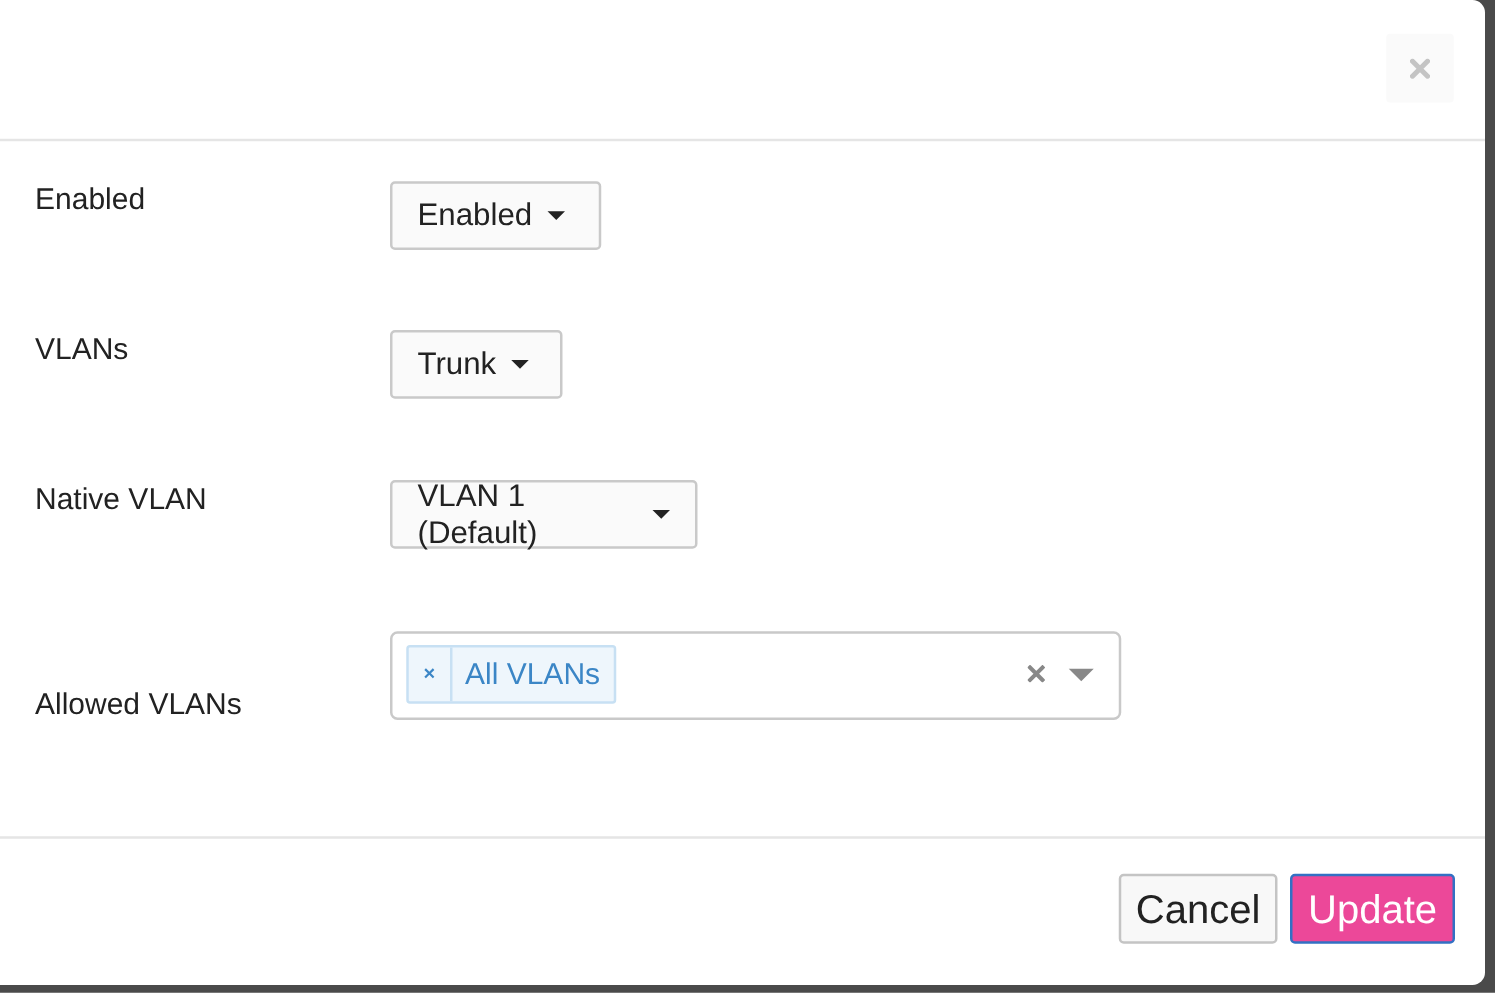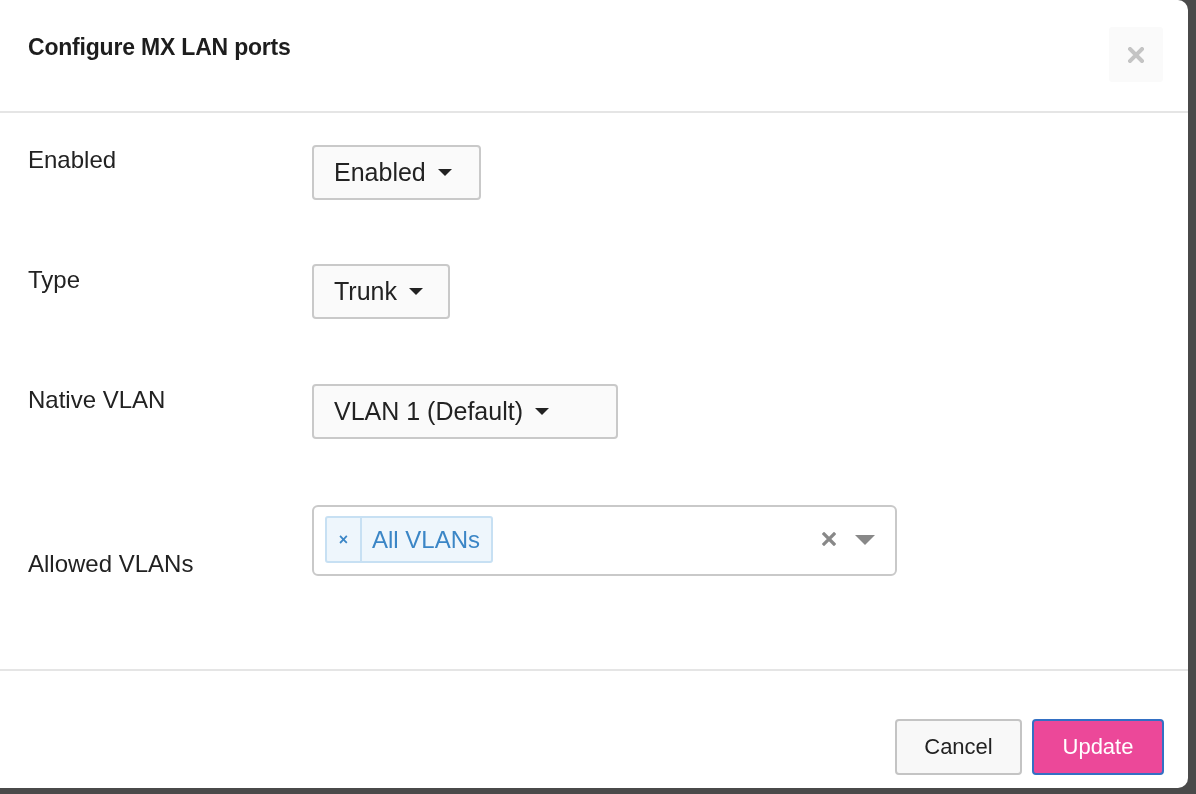--- a/index.html
+++ b/index.html
@@ -72,58 +72,57 @@
     .ms-arrow {
       position: absolute; left: 541px; top: 28px; width: 0; height: 0;
       border-left: 10px solid transparent; border-right: 10px solid transparent;
       border-top: 10px solid #888; cursor: pointer;
     }
     .modal-footer {
       position: absolute; left: 0; top: 669px; width: 100%; height: 119px;
       border-top: 2px solid #e5e5e5;
     }
     .btn {
-      position: absolute; top: 48px; height: 56px;
-      border-radius: 4px; font-size: 22px;
+      position: absolute; top: 28px; height: 56px;
+      border-radius: 4px; font-size: 32px;
       display: flex; align-items: center; justify-content: center; cursor: pointer;
     }
     .btn-cancel {
       left: 895px; width: 127px; background: #f8f8f8; border: 2px solid #c4c4c4; color: #222;
     }
     .btn-update {
       left: 1032px; width: 132px; background: #ec4899; border: 2px solid #3370c4; color: #fff;
     }
   </style>
 </head>
 <body>
 
 <div class="modal">
   <div class="modal-header">
-    <div class="modal-title">Configure MX LAN ports</div>
     <div class="close-btn">
       <svg viewBox="0 0 16 16">
         <path d="M2 2 L14 14 M14 2 L2 14" stroke="#c4c4c4" stroke-width="4" stroke-linecap="square"></path>
       </svg>
     </div>
   </div>
 
   <div class="row-label" style="top:146px;">Enabled</div>
   <div class="dropdown" style="top:145px; width:169px;">
     <span>Enabled</span>
     <span class="caret"></span>
   </div>
 
-  <div class="row-label" style="top:266px;">Type</div>
+  <div class="row-label" style="top:266px;">VLANs</div>
   <div class="dropdown" style="top:264px; width:138px;">
     <span>Trunk</span>
     <span class="caret"></span>
   </div>
 
   <div class="row-label" style="top:386px;text-align:right;">Native VLAN</div>
-  <div class="dropdown" style="top:384px; width:306px;">
+  <div class="dropdown" style="top:384px; width:246px;">
     <span>VLAN 1 (Default)</span>
     <span class="caret"></span>
   </div>
 
   <div class="row-label" style="top:506px;margin-top:44px;">Allowed VLANs</div>
   <div class="multiselect">
     <div class="tag">
       <span class="tag-remove">×</span>
       <span class="tag-label">All VLANs</span>
     </div>

